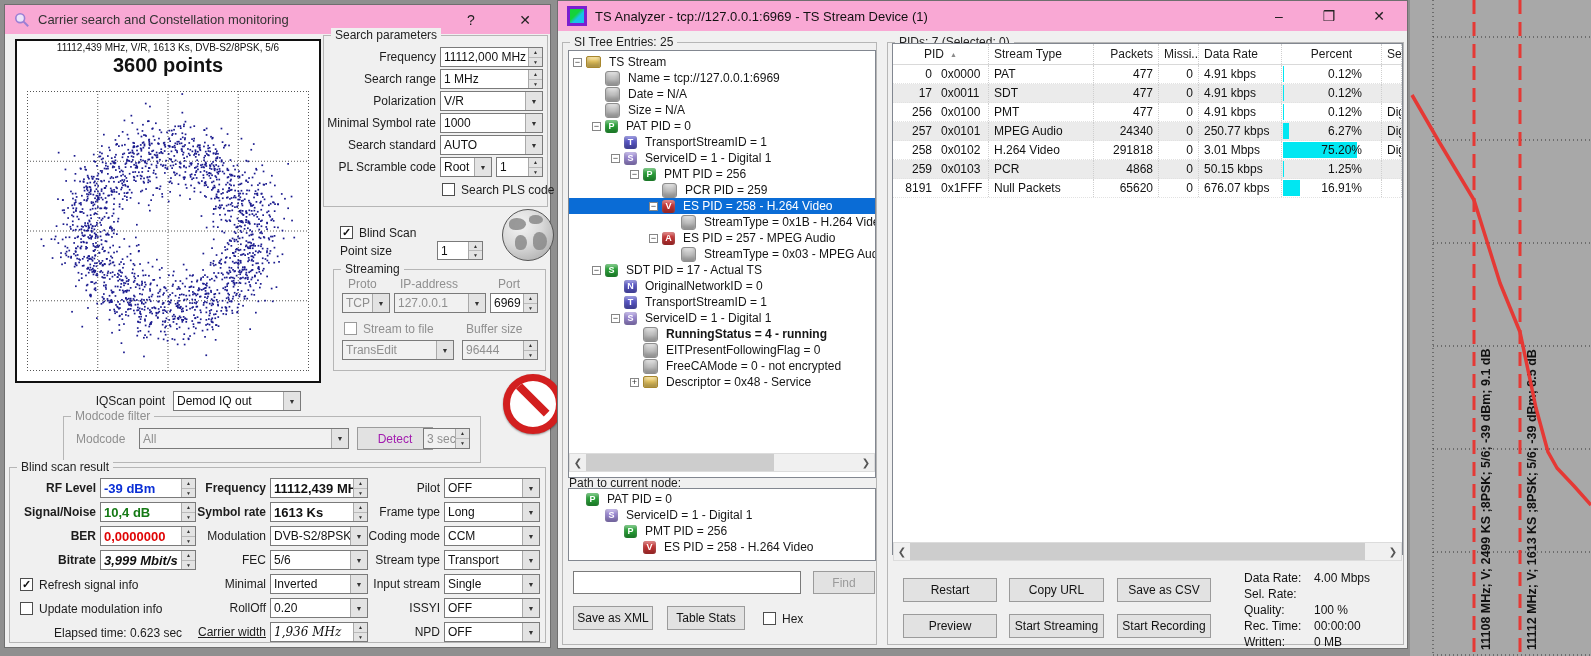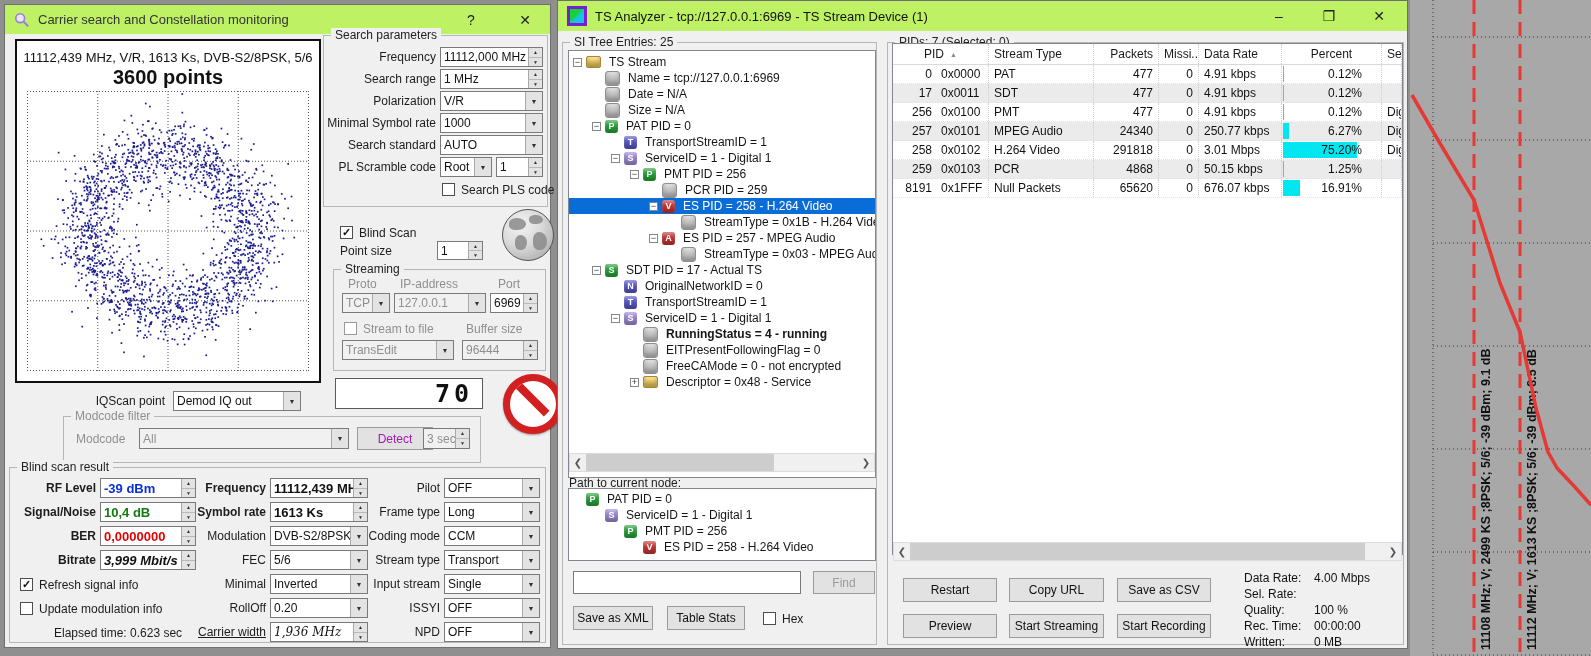--- a/index.html
+++ b/index.html
@@ -1,19 +1,19 @@
 <!DOCTYPE html>
 <html><head>
 <meta charset="utf-8">
 <style>
   html,body{margin:0;padding:0;}
   body{width:1591px;height:656px;position:relative;background:#8f8f8f;
        font-family:"Liberation Sans",sans-serif;font-size:12px;color:#111;overflow:hidden;}
   .win{position:absolute;background:#f0f0f0;border:1px solid #6f6f6f;box-sizing:border-box;}
-  .titlebar{position:absolute;left:0;top:0;right:0;height:29px;background:#bef264;display:flex;align-items:center;padding:0 9px;box-sizing:border-box;}
+  .titlebar{position:absolute;left:0;top:0;right:0;height:29px;background:#f9a8d4;display:flex;align-items:center;padding:0 9px;box-sizing:border-box;}
   .title{font-size:13px;color:#333;margin-left:8px;white-space:nowrap;}
   .wbtn{font-size:14px;color:#222;text-align:center;line-height:28px;}
   .grp{position:absolute;border:1px solid #b6b6b6;box-sizing:border-box;}
   .cap{position:absolute;top:-8px;left:7px;background:#f0f0f0;padding:0 4px;font-size:12px;color:#222;white-space:nowrap;}
   .lbl{position:absolute;white-space:nowrap;color:#1c1c1c;}
   .r{text-align:right;}
   .field,.combo,.spin{position:absolute;background:#fff;border:1px solid #7a7a7a;display:flex;align-items:center;box-sizing:border-box;overflow:hidden;}
   .val{flex:1;padding:0 3px;white-space:nowrap;overflow:hidden;}
   .da{width:16px;align-self:stretch;background:#e3e3e3;border-left:1px solid #a9a9a9;font-size:7px;color:#333;display:flex;align-items:center;justify-content:center;flex:none;}
   .ud{width:13px;align-self:stretch;display:flex;flex-direction:column;flex:none;border-left:1px solid #a9a9a9;}
@@ -81,21 +81,21 @@
           <circle cx="6.2" cy="6.2" r="4.4" fill="#ece4fa" stroke="#9a7fd4" stroke-width="1.6"></circle>
           <line x1="9.6" y1="9.6" x2="14.2" y2="14.2" stroke="#9a7fd4" stroke-width="2"></line>
         </svg>
       </span>
     <span class="title">Carrier search and Constellation monitoring</span>
     <span class="wbtn" style="position:absolute;right:66px;width:26px;">?</span>
     <span class="wbtn" style="position:absolute;right:12px;width:26px;">✕</span>
   </div>
 
   <div class="panel-black" style="left:10px;top:34px;width:306px;height:344px;">
-    <div style="text-align:center;font-size:13px;margin-top:9px;">11112,439 MHz, V/R,  1613 Ks, DVB-S2/8PSK, 5/6</div>
+    <div style="text-align:center;font-size:10px;margin-top:1px;">11112,439 MHz, V/R,  1613 Ks, DVB-S2/8PSK, 5/6</div>
     <div style="text-align:center;font-size:20px;font-weight:bold;margin-top:1px;">3600 points</div>
     <svg id="constellation" style="position:absolute;left:10px;top:50px;" width="282" height="280">
         <line x1="0.5" y1="0" x2="0.5" y2="280" stroke="#555" stroke-width="1" stroke-dasharray="1 2"></line>
         <line x1="0" y1="0.5" x2="282" y2="0.5" stroke="#555" stroke-width="1" stroke-dasharray="1 2"></line>
         <line x1="70.75" y1="0" x2="70.75" y2="280" stroke="#555" stroke-width="1" stroke-dasharray="1 2"></line>
         <line x1="0" y1="70.25" x2="282" y2="70.25" stroke="#555" stroke-width="1" stroke-dasharray="1 2"></line>
         <line x1="141" y1="0" x2="141" y2="280" stroke="#555" stroke-width="1" stroke-dasharray="1 2"></line>
         <line x1="0" y1="140" x2="282" y2="140" stroke="#555" stroke-width="1" stroke-dasharray="1 2"></line>
         <line x1="211.25" y1="0" x2="211.25" y2="280" stroke="#555" stroke-width="1" stroke-dasharray="1 2"></line>
         <line x1="0" y1="209.75" x2="282" y2="209.75" stroke="#555" stroke-width="1" stroke-dasharray="1 2"></line>
@@ -2205,23 +2205,20 @@
         </span>
       </div>
   </div>
 
   <span class="lbl r" style="left:60px;top:389px;width:100px;">IQScan point</span>
   <div class="combo" style="left:168px;top:386px;width:128px;height:20px;">
       <span class="val">Demod IQ out</span>
       <span class="da">▼</span>
     </div>
 
-  <div class="field" style="left:330px;top:373px;width:148px;height:31px;justify-content:flex-end;padding-right:9px;border-color:#5a5a5a;">
-      <span class="seg">70</span>
-    </div>
   <div class="noent" style="left:498px;top:369px;width:46px;height:46px;"></div>
 
   <div class="grp dis" style="left:58px;top:411px;width:418px;height:47px;">
     <span class="cap dis">Modcode filter</span>
     <span class="lbl dis" style="left:12px;top:15px;">Modcode</span>
     <div class="combo dis" style="left:75px;top:11px;width:210px;height:21px;">
         <span class="val">All</span>
         <span class="da">▼</span>
       </div>
     <div class="btn dis" style="left:293px;top:10px;width:76px;height:23px;color:#a21caf;">Detect</div>

